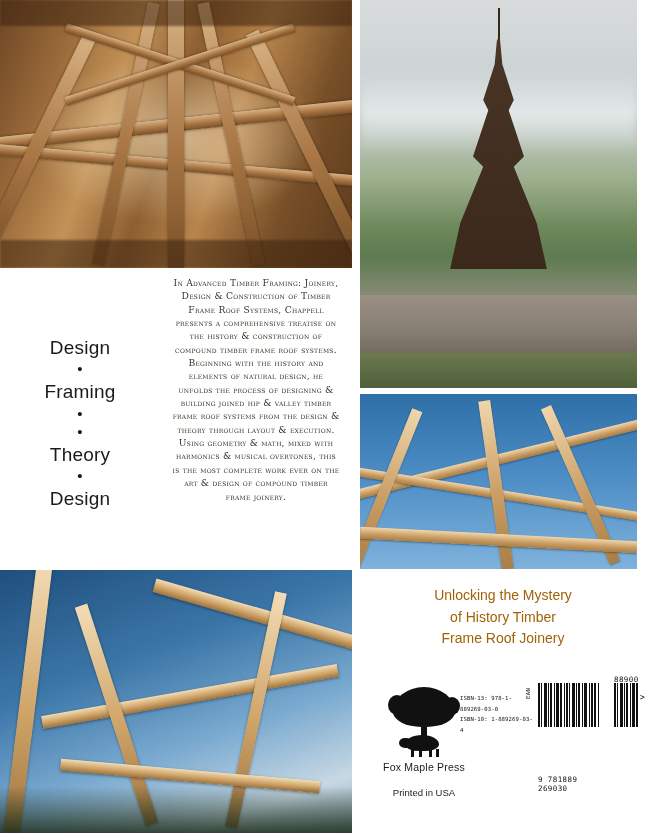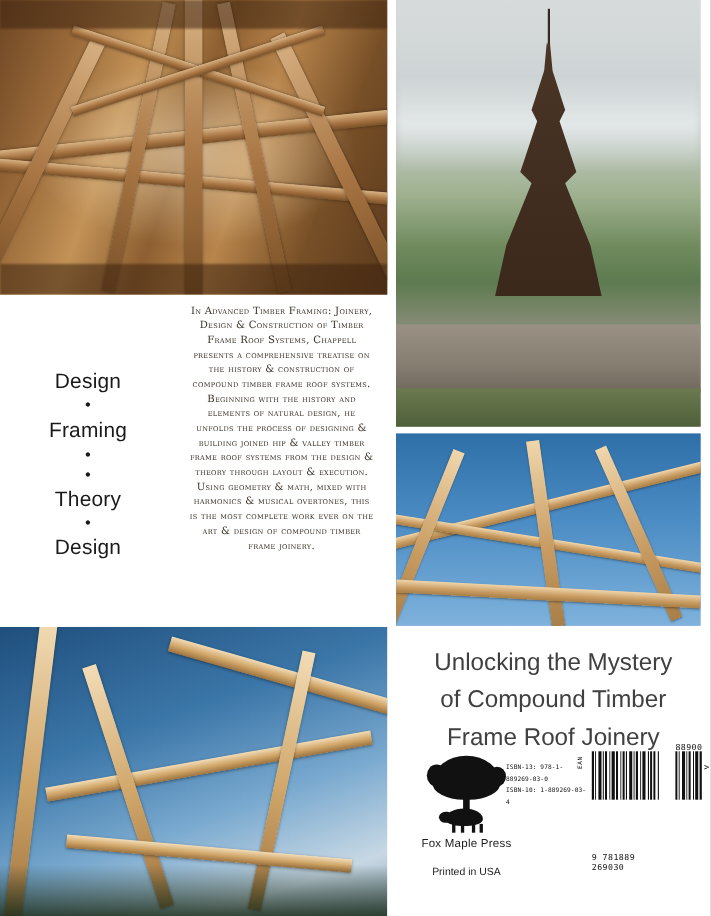--- a/index.html
+++ b/index.html
@@ -161,23 +161,23 @@
     position: absolute;
     left: 360px; top: 575px;
     width: 286px; height: 258px;
     background: #ffffff;
   }
   .subtitle {
     position: absolute;
     left: 0px; top: 10px;
     width: 286px;
     text-align: center;
-    font-size: 22px;
+    font-size: 14px;
     line-height: 1.55;
-    color: #404040;
+    color: #a16207;
   }
 
   
   .publisher {
     position: absolute;
     left: 10px; top: 112px;
     width: 108px;
     text-align: center;
   }
   .logo-mark {
@@ -359,21 +359,21 @@
     <div class="kw-dot">•</div>
     <div class="keyword">Design</div>
   </div>
 
   <div class="blurb">In Advanced Timber Framing: Joinery, Design &amp; Construction of Timber Frame Roof Systems, Chappell presents a comprehensive treatise on the history &amp; construction of compound timber frame roof systems. Beginning with the history and elements of natural design, he unfolds the process of designing &amp; building joined hip &amp; valley timber frame roof systems from the design &amp; theory through layout &amp; execution. Using geometry &amp; math, mixed with harmonics &amp; musical overtones, this is the most complete work ever on the art &amp; design of compound timber frame joinery.</div>
 
   <div class="backpanel">
 
     <div class="subtitle">
       <div>Unlocking the Mystery</div>
-      <div>of Compound Timber</div>
+      <div>of History Timber</div>
       <div>Frame Roof Joinery</div>
     </div>
 
     <div class="publisher">
       <div class="logo-mark">
         <div class="logo-crown"></div>
         <div class="logo-trunk"></div>
         <div class="logo-sheep">
           <div class="body"></div>
           <div class="head"></div>

